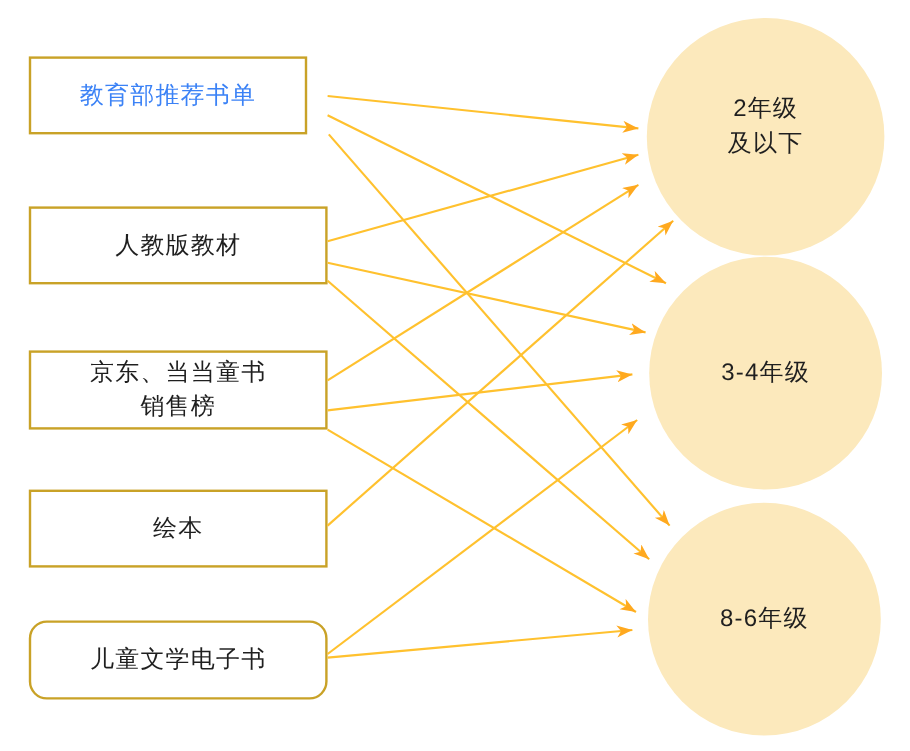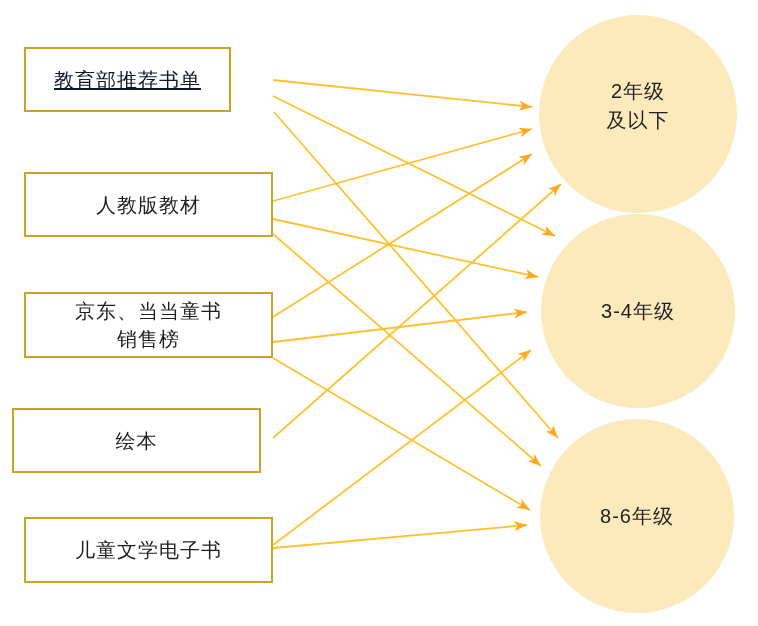--- a/index.html
+++ b/index.html
@@ -21,37 +21,37 @@
   .circle.lift .inner{transform:translateY(-8px);}
   .inner{display:flex;flex-direction:column;align-items:center;justify-content:center;}
   .bl:empty,.cl:empty{display:none;}
   svg.wires{position:absolute;left:0;top:0;pointer-events:none;}
 </style>
 </head>
 <body>
 
 <div class="stage" style="background: rgb(255, 255, 255);">
 
-  <div class="box" style="left: 24px; top: 47px; width: 207px; height: 65px; border-color: rgb(201, 162, 39); background: rgb(255, 255, 255); color: #0f172a; text-decoration: underline;">
+  <div class="box" style="left: 24px; top: 47px; width: 232px; height: 65px; border-color: rgb(201, 162, 39); background: rgb(255, 255, 255); color: #3b82f6;">
     <span class="bl">教育部推荐书单</span>
 
   </div>
   <div class="box" style="left: 24px; top: 292px; width: 249px; height: 66px; border-color: rgb(201, 162, 39); background: rgb(255, 255, 255); color: rgb(31, 31, 31);">
     <span class="bl">京东、当当童书</span>
     <span class="bl">销售榜</span>
   </div>
   <div class="box" style="left: 24px; top: 172px; width: 249px; height: 65px; border-color: rgb(201, 162, 39); background: rgb(255, 255, 255); color: rgb(31, 31, 31);">
     <span class="bl">人教版教材</span>
 
   </div>
-  <div class="box" style="left: 12px; top: 408px; width: 249px; height: 65px; border-color: rgb(201, 162, 39); background: rgb(255, 255, 255); color: rgb(31, 31, 31);">
+  <div class="box" style="left: 24px; top: 408px; width: 249px; height: 65px; border-color: rgb(201, 162, 39); background: rgb(255, 255, 255); color: rgb(31, 31, 31);">
     <span class="bl">绘本</span>
 
   </div>
-  <div class="box" style="left: 24px; top: 517px; width: 249px; height: 66px; border-color: rgb(201, 162, 39); background: rgb(255, 255, 255); color: rgb(31, 31, 31);">
+  <div class="box" style="left: 24px; top: 517px; width: 249px; height: 66px; border-color: rgb(201, 162, 39); background: rgb(255, 255, 255); color: rgb(31, 31, 31); border-radius: 15px;">
     <span class="bl">儿童文学电子书</span>
 
   </div>
 
   <div class="circle lift" style="left: 539px; top: 15px; width: 198px; height: 198px; background: rgb(252, 233, 188); color: rgb(31, 31, 31);">
     <span class="inner">
       <span class="cl">2年级</span>
       <span class="cl">及以下</span>
     </span>
   </div>

